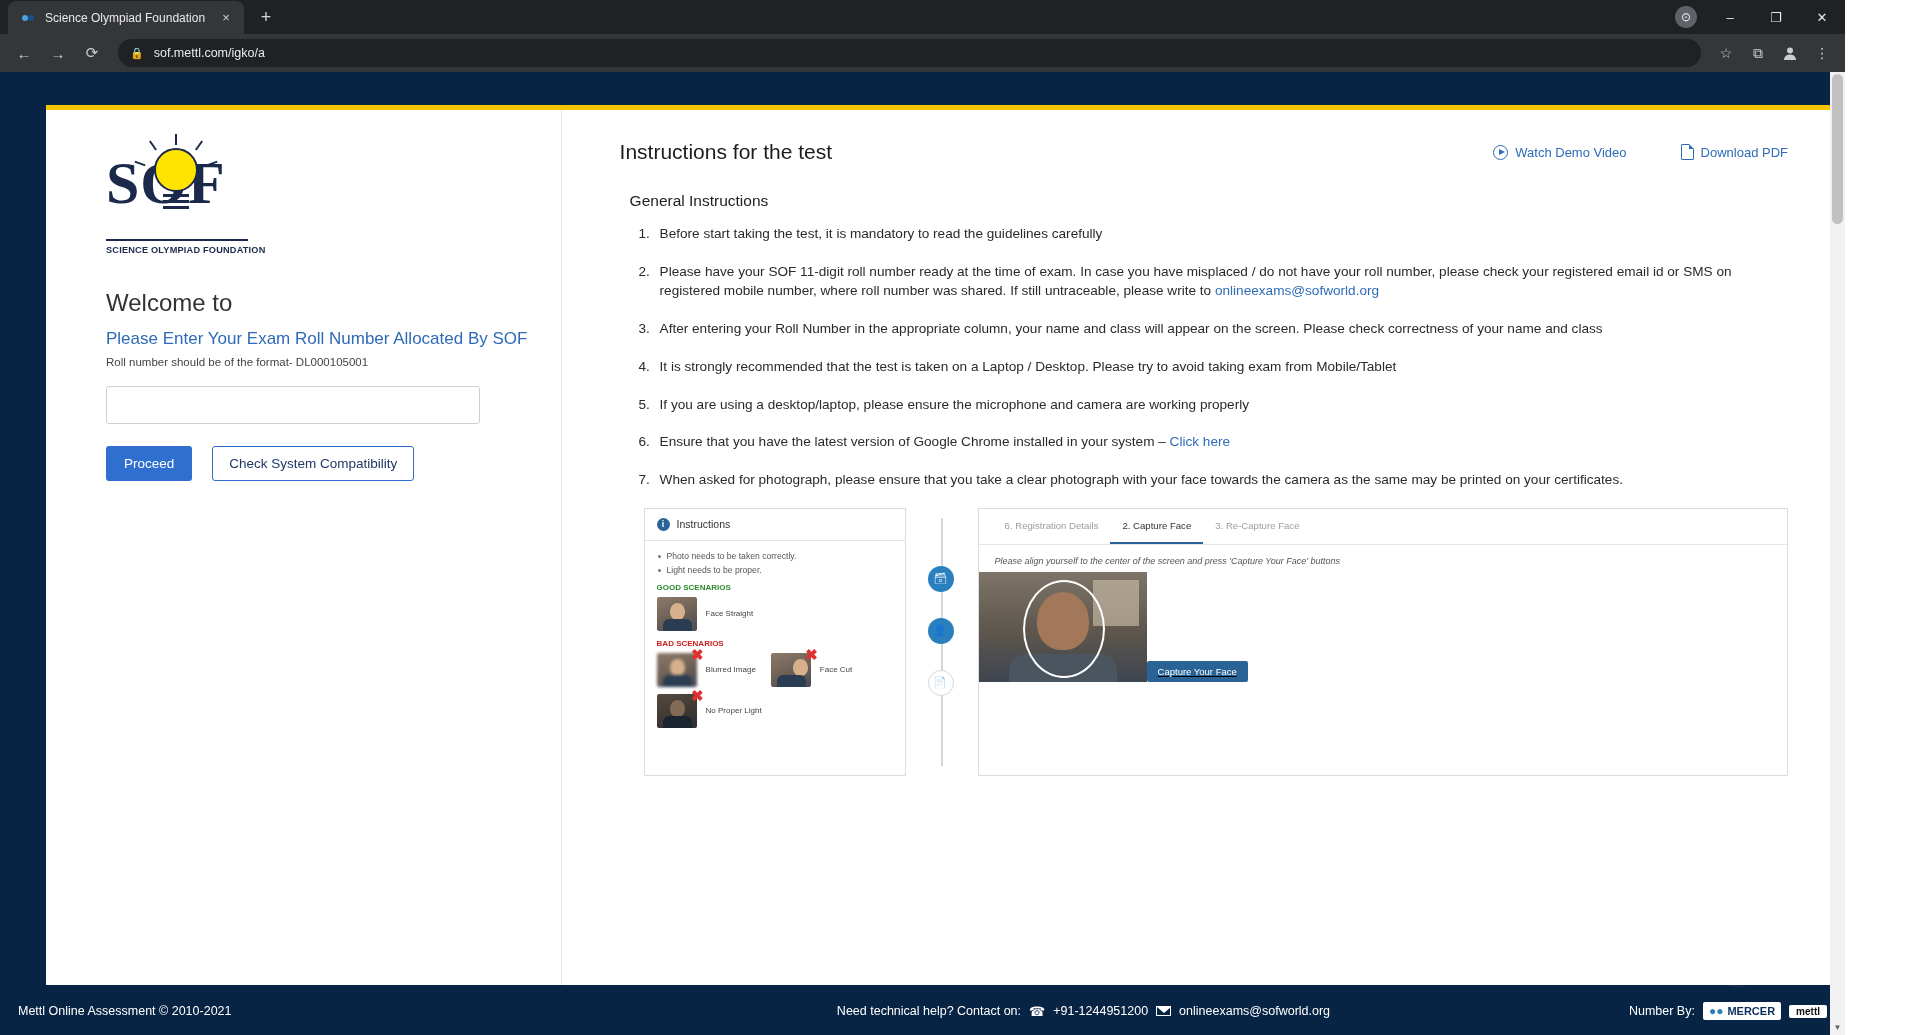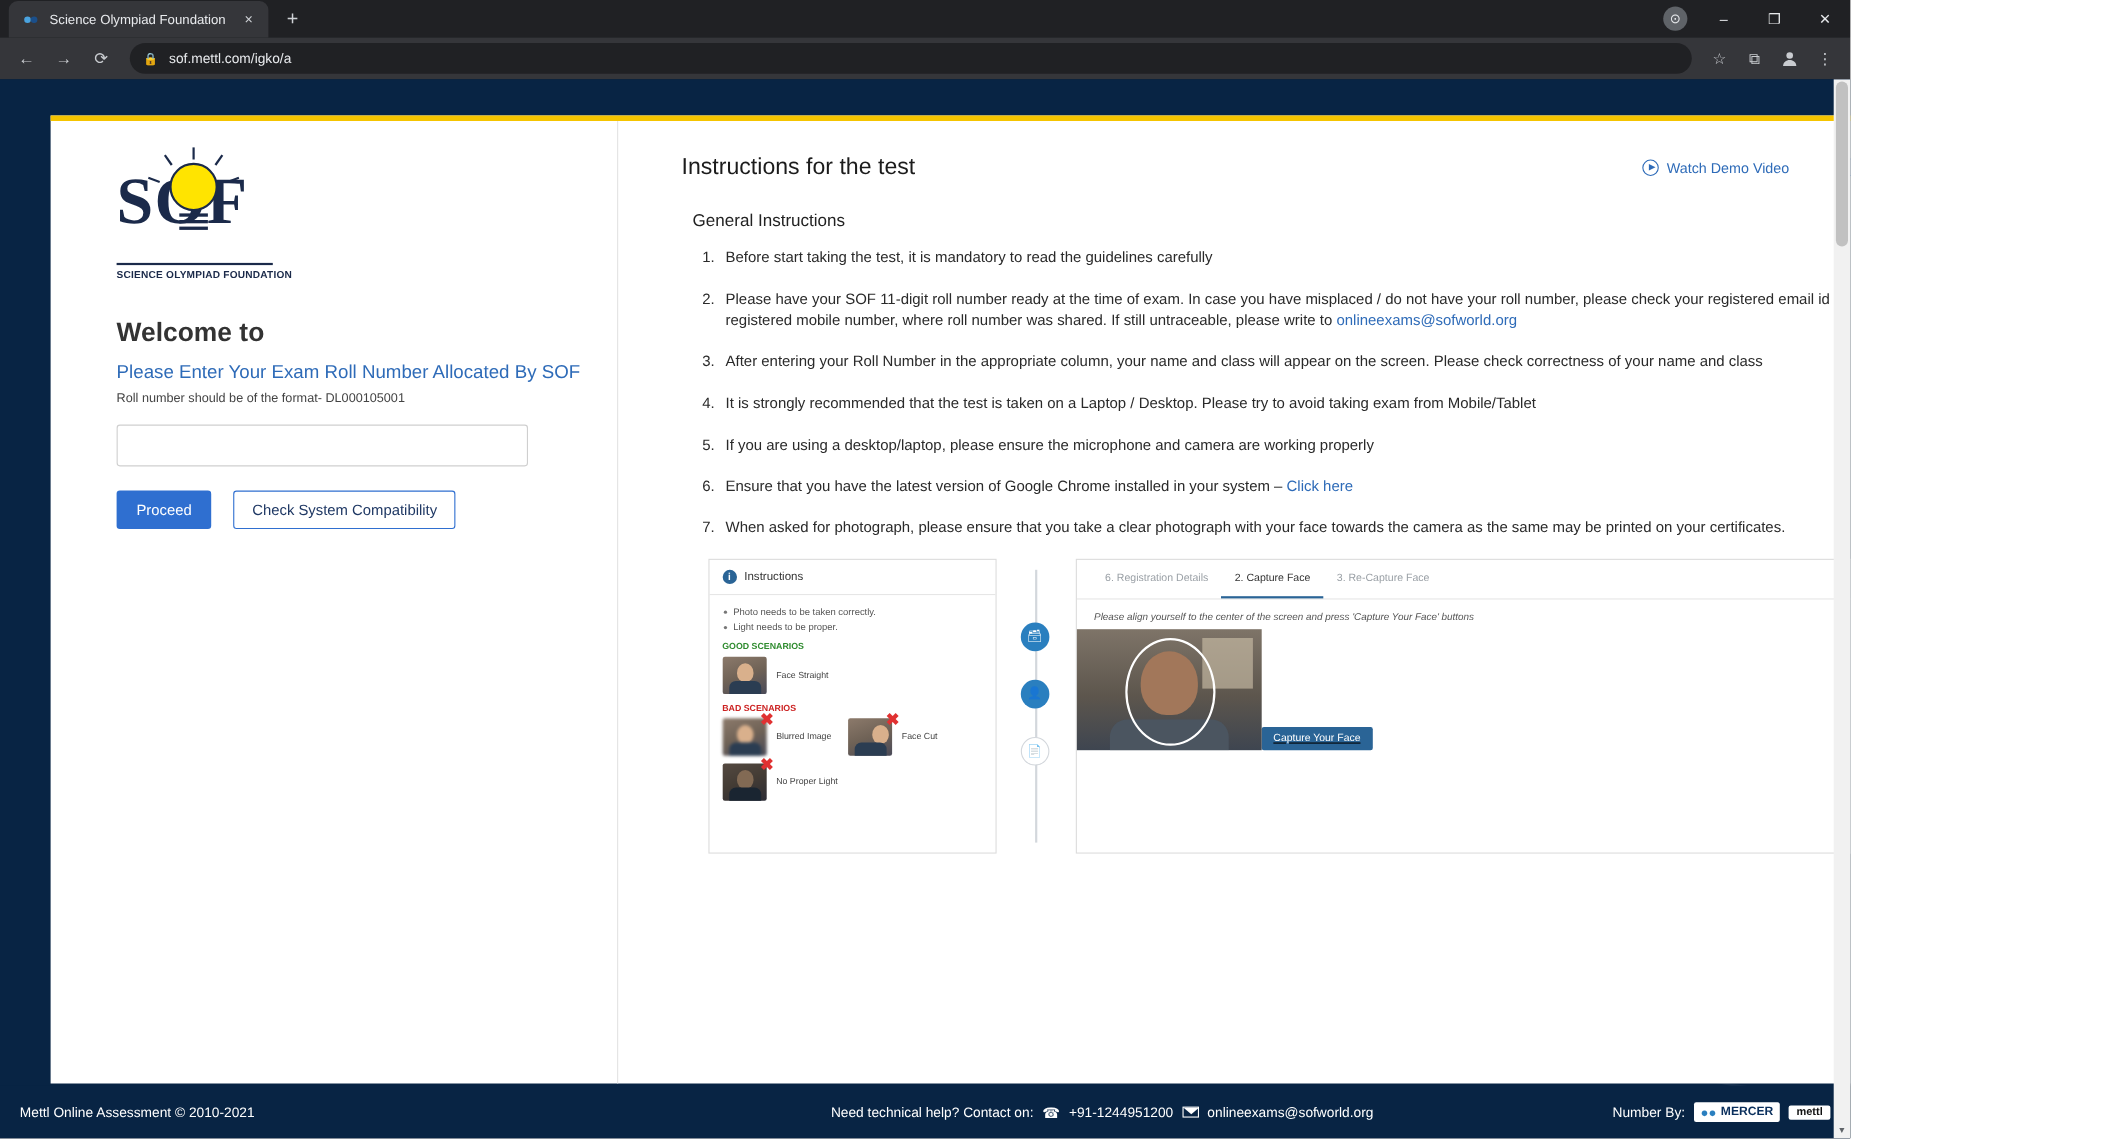--- a/index.html
+++ b/index.html
@@ -5,21 +5,21 @@
   * { box-sizing: border-box; }
   html, body {
     margin: 0; padding: 0;
     width: 1918px; height: 1035px;
     overflow: hidden;
     font-family: "Liberation Sans", sans-serif;
     background: #ffffff;
   }
 
   
-  .browser { width: 1682px; height: 1035px; display: flex; flex-direction: column; background: #202124; }
+  .browser { width: 1845px; height: 1035px; display: flex; flex-direction: column; background: #202124; }
 
   .tabstrip {
     height: 34px;
     background: #202124;
     display: flex;
     align-items: flex-end;
     padding-left: 8px;
     position: relative;
   }
   .tab {
@@ -154,21 +154,21 @@
     position: absolute; left: 57px; top: 50px; width: 26px;
   }
   .sof-base i { display: block; height: 3px; background: #1b2a4a; margin-bottom: 3px; }
   .sof-caption {
     font-size: 9.2px; font-weight: bold; color: #1b2a4a;
     letter-spacing: 0.2px; margin-top: 2px; white-space: nowrap;
   }
   .sof-rule { width: 142px; height: 2px; background: #1b2a4a; margin: 3px 0 4px; }
 
   .welcome {
-    font-size: 24px; color: #333; margin: 34px 0 12px; font-weight: 700;
+    font-size: 24px; color: #333; margin: 34px 0 12px; font-weight: 400;
   }
   .subtitle {
     font-size: 17px; color: #2e6bb8; margin-bottom: 7px;
   }
   .roll-format {
     font-size: 11.5px; color: #444; margin-bottom: 18px;
   }
   .roll-input {
     width: 374px; height: 38px;
     border: 1px solid #cfcfcf; border-radius: 3px;

